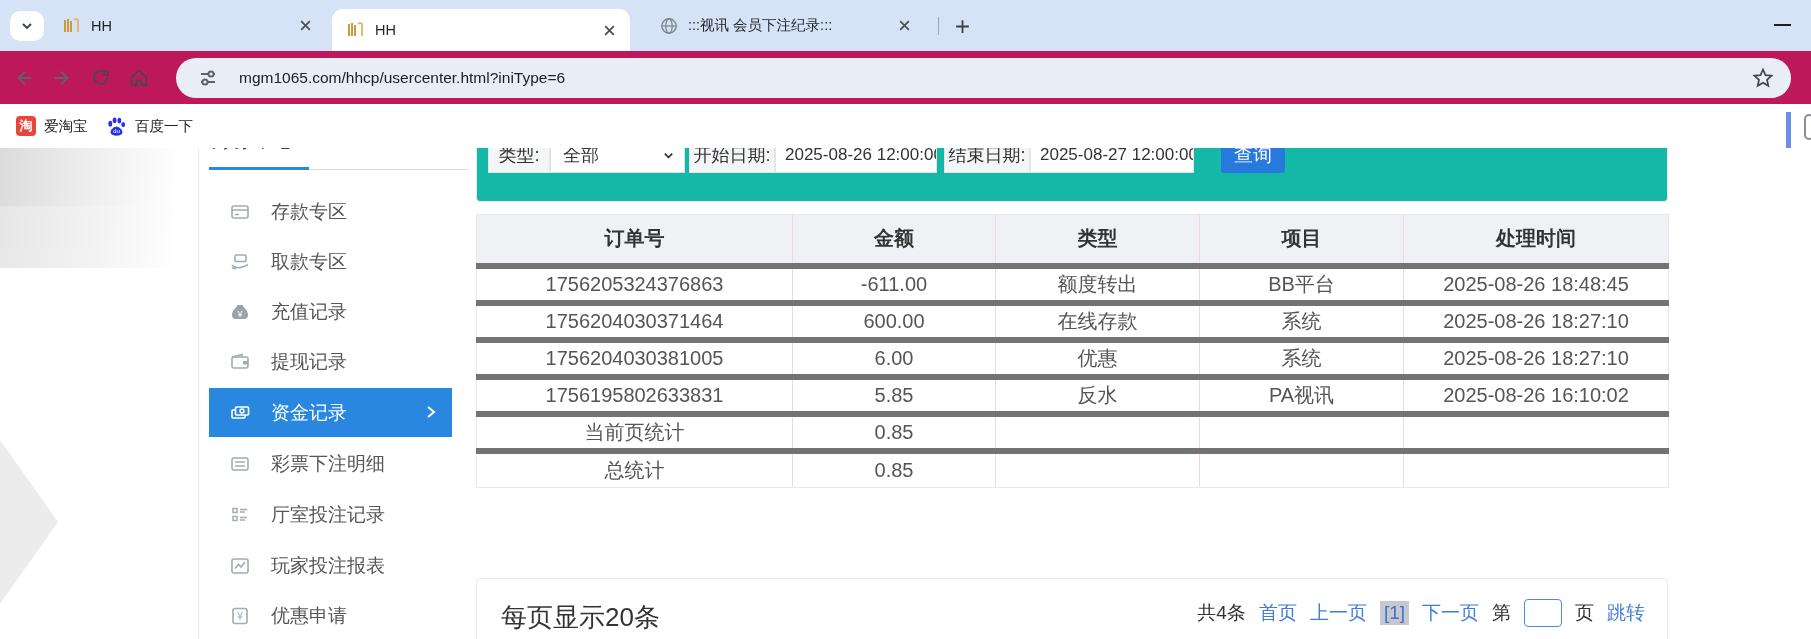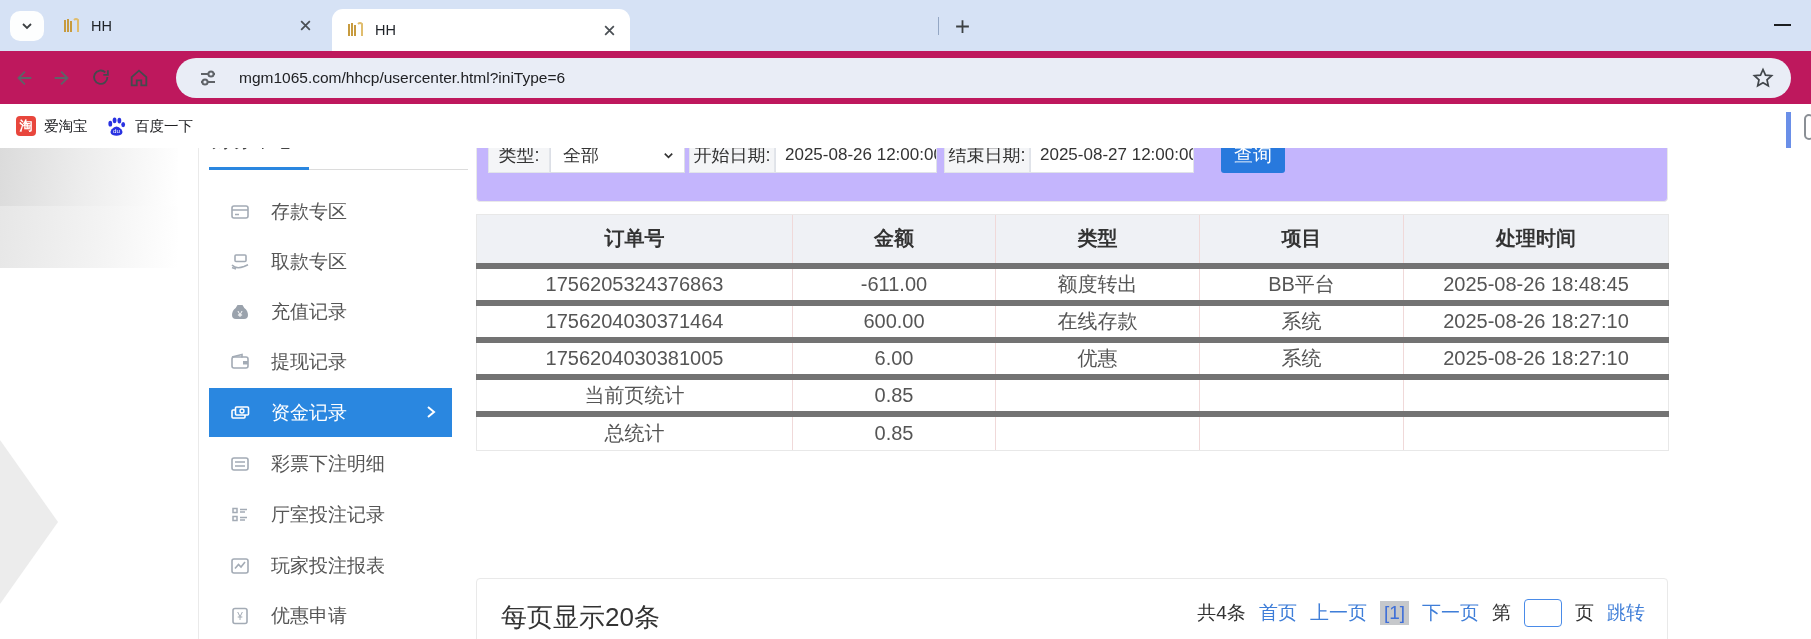--- a/index.html
+++ b/index.html
@@ -45,21 +45,21 @@
   .sb-header { position:absolute; left:212px; top:-19px; height:26px; line-height:24px; font-size:19px; letter-spacing:2px; color:#444; }
   .sb-underline-gray { position:absolute; left:209px; top:21px; width:259px; height:1px; background:#dcdcdc; }
   .sb-underline-blue { position:absolute; left:209px; top:19px; width:100px; height:3px; background:#2a87e0; }
   .side-item { position:absolute; left:209px; width:243px; height:49px; display:flex; align-items:center; cursor:pointer; color:#565656; }
   .side-item .si-icon { width:22px; height:22px; margin-left:20px; flex:0 0 auto; }
   .side-item .si-label { margin-left:20px; font-size:19px; white-space:nowrap; }
   .side-item.active { background:#2a87e0; color:#ffffff; }
   .side-item .si-chev { position:absolute; right:13px; top:13px; }
 
   
-  .filter-panel { position:absolute; left:476px; top:-14px; width:1192px; height:68px; background:#c4b5fd; border:1px solid #e9e9e9; border-radius:4px; }
+  .filter-panel { position:absolute; left:476px; top:-14px; width:1192px; height:68px; background:#14b8a6; border:1px solid #e9e9e9; border-radius:4px; }
   .f-chip { position:absolute; top:2px; height:36px; line-height:34px; text-align:center; font-size:18px; color:#333; background:#f4f5f7; border:1px solid #e2e5ea; }
   .f-select { position:absolute; top:2px; height:36px; background:#fff; border:1px solid #dcdfe6; display:flex; align-items:center; cursor:pointer; }
   .f-select .sel-text { margin-left:12px; font-size:18px; color:#333; flex:1; }
   .f-select .sel-chev { margin-right:9px; }
   .f-input { position:absolute; top:2px; height:36px; background:#fff; border:1px solid #e0e3e9; font-size:17px; color:#333; padding-left:9px; font-family:"Liberation Sans", sans-serif; }
   .f-btn { position:absolute; left:744px; top:2px; width:64px; height:36px; background:#2879dd; color:#fff; font-size:19px; border:none; border-radius:3px; cursor:pointer; font-family:"Liberation Sans", sans-serif; }
 
   
   .data-table { position:absolute; left:476px; top:66px; width:1192px; border-collapse:collapse; table-layout:fixed; background:#fff; }
   .data-table th { height:51px; background:#eff1f5; font-size:20px; font-weight:bold; color:#333; text-align:center; border-left:1px solid #f0d9d9; border-top:1px solid #e8e8e8; border-bottom:2px solid #a9adb3; }
@@ -110,20 +110,33 @@
         <path d="M12 3 q2 -2 4 0 v12 M16 5 v10" stroke="#e0bd6e" stroke-width="2" fill="none"></path>
       </svg>
       <div class="title">HH</div>
       <div class="close">
         <svg width="13" height="13" viewBox="0 0 12 12">
             <path d="M2 2 L10 10 M10 2 L2 10" stroke="#4a4f54" stroke-width="1.6"></path>
           </svg>
       </div>
     </div>
 
+    <div class="tab" style="left:645px; width:280px;">
+      <svg class="fav" viewBox="0 0 20 20">
+        <circle cx="10" cy="10" r="8" fill="none" stroke="#7d8793" stroke-width="1.6"></circle>
+        <ellipse cx="10" cy="10" rx="3.6" ry="8" fill="none" stroke="#7d8793" stroke-width="1.4"></ellipse>
+        <path d="M2 10 h16" stroke="#7d8793" stroke-width="1.4"></path>
+      </svg>
+      <div class="title">:::视讯 会员下注纪录:::</div>
+      <div class="close">
+        <svg width="13" height="13" viewBox="0 0 12 12">
+            <path d="M2 2 L10 10 M10 2 L2 10" stroke="#4a4f54" stroke-width="1.6"></path>
+          </svg>
+      </div>
+    </div>
 
     <div class="tab-divider"></div>
     <div class="newtab-btn">
       <svg width="17" height="17" viewBox="0 0 16 16">
           <path d="M8 2 v12 M2 8 h12" stroke="#3c4043" stroke-width="1.7"></path>
         </svg>
     </div>
     <div class="win-min"></div>
   </div>
 
@@ -319,20 +332,27 @@
           <td>在线存款</td>
           <td>系统</td>
           <td>2025-08-26 18:27:10</td>
         </tr>
         <tr>
           <td>1756204030381005</td>
           <td>6.00</td>
           <td>优惠</td>
           <td>系统</td>
           <td>2025-08-26 18:27:10</td>
+        </tr>
+        <tr>
+          <td>1756195802633831</td>
+          <td>5.85</td>
+          <td>反水</td>
+          <td>PA视讯</td>
+          <td>2025-08-26 16:10:02</td>
         </tr>
         <tr>
           <td>当前页统计</td>
           <td>0.85</td>
           <td></td>
           <td></td>
           <td></td>
         </tr>
         <tr>
           <td>总统计</td>

